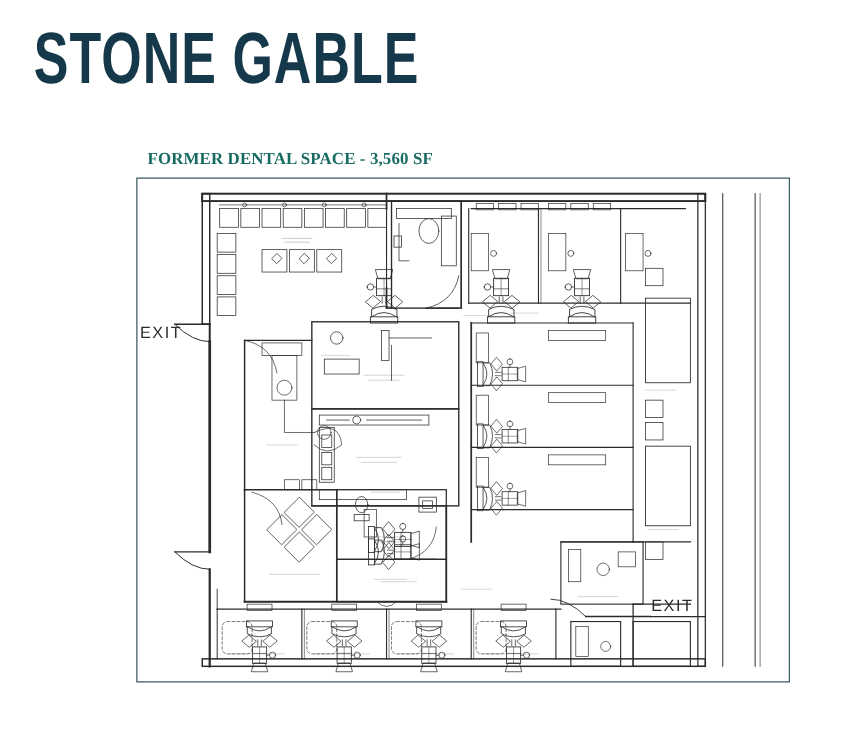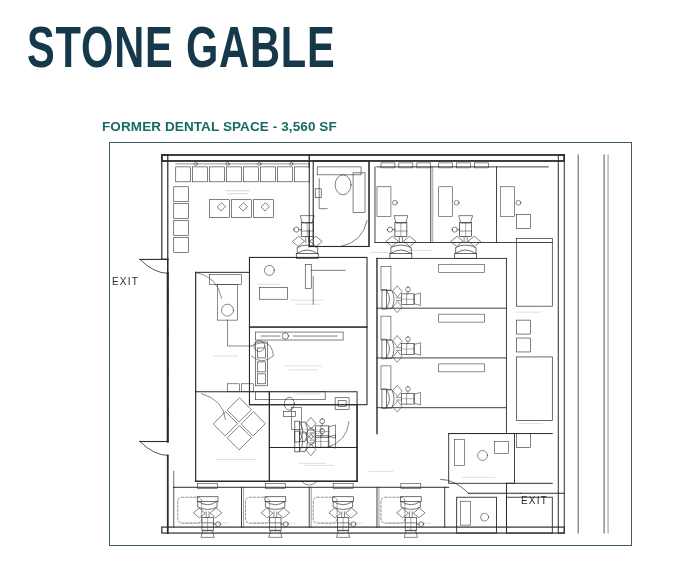--- a/index.html
+++ b/index.html
@@ -28,27 +28,28 @@
     color: #15384a;
     transform: scaleX(0.80) scaleY(1.12);
     transform-origin: left top;
     white-space: nowrap;
     user-select: none;
   }
 
   
   #plan-title {
     position: absolute;
-    left: 102px;
+    left: 118px;
     top: 119px;
     font-size: 13.5px;
     font-weight: 700;
     letter-spacing: 0.1px;
     color: #176b62;
     white-space: nowrap;
+    font-family: Liberation Serif, serif;
   }
 
   
   #plan-frame {
     position: absolute;
     left: 109px;
     top: 142px;
     width: 523px;
     height: 404px;
     border: 1.4px solid #3d5c60;
@@ -60,26 +61,25 @@
     position: absolute;
     left: 0; top: 0;
     width: 100%;
     height: 100%;
   }
   #plan-svg { display: block; width: 100%; height: 100%; }
 
   
   .exit-label {
     position: absolute;
-    font-size: 10px;
+    font-size: 13px;
     letter-spacing: 1.2px;
     color: #2b2b2b;
     font-family: "Liberation Sans", sans-serif;
     white-space: nowrap;
-    margin-top: 18px;
   }
   #exit-label-left  { left: 112px; top: 258px; }
   #exit-label-right { left: 521px; top: 477px; }
 </style>
 </head>
 <body>
 
 <div id="brand-logo">STONE GABLE</div>
 
 <div id="plan-title">FORMER DENTAL SPACE - 3,560 SF</div>

